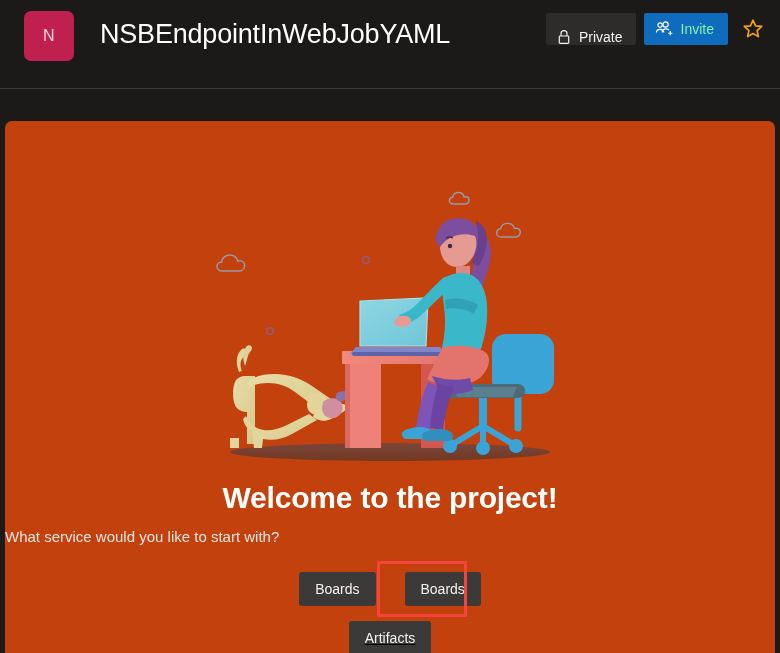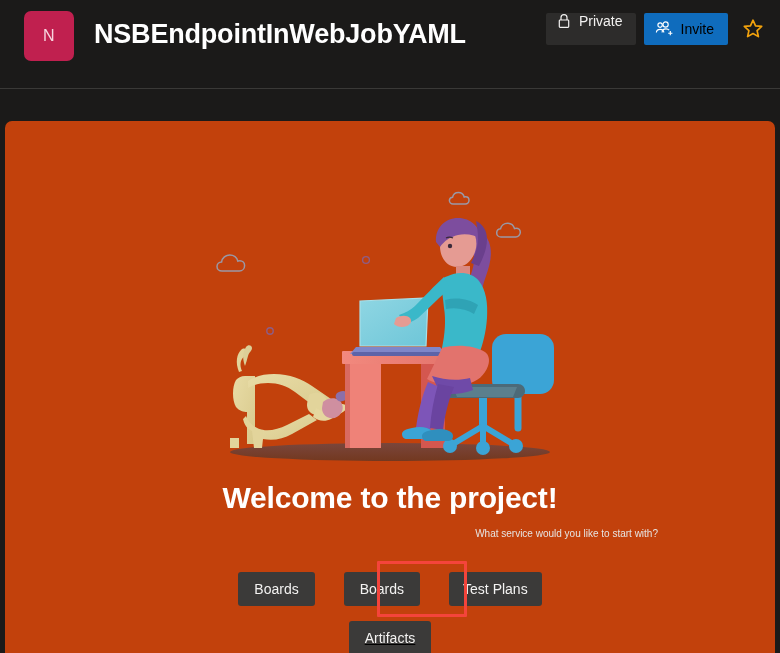--- a/index.html
+++ b/index.html
@@ -49,24 +49,24 @@
     align-items: center;
     justify-content: center;
     color: #f7d5df;
     font-size: 16px;
     font-weight: 400;
     letter-spacing: .3px;
   }
 
   .project-title {
     position: absolute;
-    left: 94px; top: 19px;
+    left: 100px; top: 19px;
     color: #ffffff;
     font-size: 27px;
-    font-weight: bold;
+    font-weight: normal;
     letter-spacing: -0.2px;
     white-space: nowrap;
   }
 
   .header-actions {
     position: absolute;
     right: 12px; top: 13px;
     display: flex;
     align-items: center;
     gap: 8px;
@@ -75,31 +75,31 @@
   .btn-private {
     height: 32px;
     background: #2d2c2b;
     border: none;
     border-radius: 2px;
     color: #f3f2f1;
     font-size: 14px;
     font-family: "Liberation Sans", sans-serif;
     padding: 0 13px 0 11px;
     display: flex;
-    align-items: flex-start;
+    align-items: flex-end;
     gap: 8px;
     cursor: pointer;
   }
 
   .btn-invite {
     height: 32px;
     background: #0f6cbd;
     border: none;
     border-radius: 2px;
-    color: #000000;
+    color: #86efac;
     font-size: 14px;
     font-family: "Liberation Sans", sans-serif;
     padding: 0 14px 0 11px;
     display: flex;
     align-items: center;
     gap: 7px;
     cursor: pointer;
   }
 
   .star-btn {
@@ -148,23 +148,23 @@
     color: #ffffff;
     font-size: 30px;
     font-weight: bold;
     letter-spacing: -0.2px;
   }
 
   .welcome-sub {
     position: absolute;
     left: 0; top: 407px;
     width: 653px;
-    text-align: right;
+    text-align: left;
     color: #e6e4e2;
-    font-size: 10px;
+    font-size: 15px;
   }
 
   .service-row {
     position: absolute;
     left: 0;
     width: 770px;
     display: flex;
     justify-content: center;
     gap: 29px;
   }
@@ -366,21 +366,20 @@
         </svg>
       </div>
 
       <div class="welcome-title">Welcome to the project!</div>
 
       <div class="welcome-sub">What service would you like to start with?</div>
 
       <div class="service-row row1">
         <button class="service-btn">Boards</button>
         <button class="service-btn">Boards</button>
-        <button class="service-btn wide">Test Plans</button>
       </div>
 
       <div class="service-row row2">
         <button class="service-btn">Artifacts</button>
       </div>
 
       <div class="highlight-box"></div>
 
     </div>
   </div>

